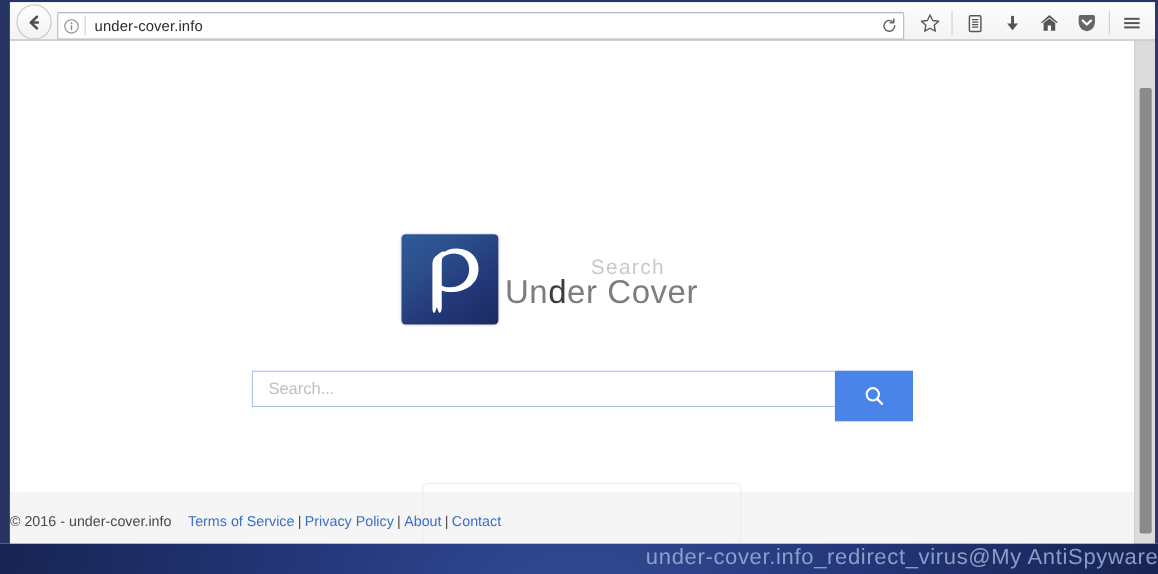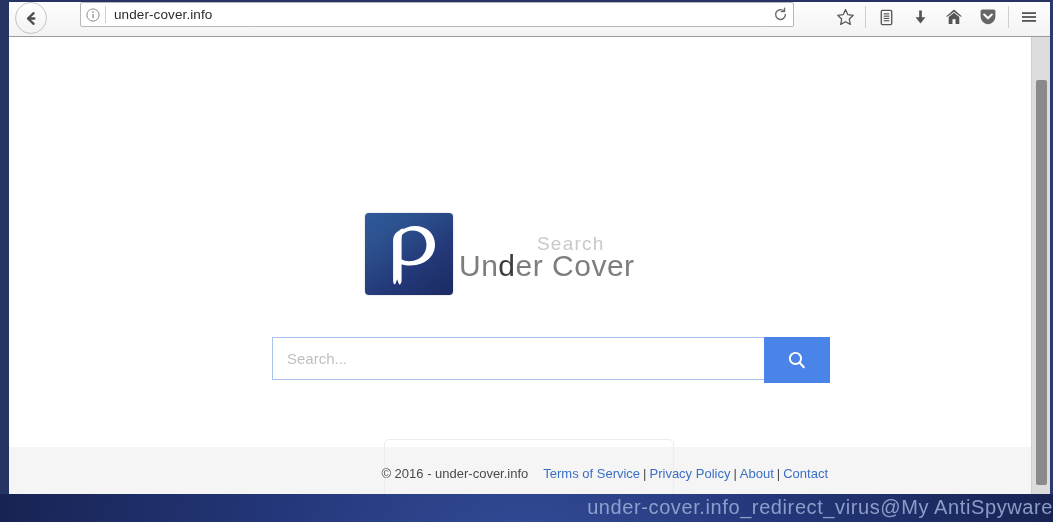--- a/index.html
+++ b/index.html
@@ -50,24 +50,23 @@
     overflow: hidden;
   }
 
   
   #toolbar {
     position: relative;
     height: 35px;
     background: linear-gradient(#fdfdfd, #f3f3f3);
     border-bottom: 1px solid #9a9a9a;
     display: flex;
-    align-items: flex-start;
+    align-items: flex-end;
     padding: 0 4px 0 6px;
     box-sizing: border-box;
-    gap: 28px;
   }
 
   .nav-back {
     width: 30px; height: 30px;
     border-radius: 50%;
     border: 1px solid #c4c4c4;
     background: linear-gradient(#ffffff, #f2f2f2);
     display: flex; align-items: center; justify-content: center;
     flex: 0 0 auto;
     margin-right: 5px;
@@ -194,31 +193,30 @@
   #search-row {
     position: absolute;
     left: 220px;
     top: 300px;
     width: 601px;
     height: 46px;
     display: flex;
   }
   #search-input {
     width: 530px;
-    height: 43px;
+    height: 33px;
     box-sizing: border-box;
     border: 1px solid #a8c3ee;
     border-right: none;
     background: #fff;
     font-size: 15px;
     color: #444;
     padding: 0 14px;
     outline: none;
     font-family: "Liberation Sans", sans-serif;
-    margin-left: 43px;
   }
   #search-input::placeholder {
     color: #bfbfbf;
   }
   #search-btn {
     width: 71px;
     height: 46px;
     background: #4a84e8;
     border: none;
     display: flex;
@@ -246,21 +244,21 @@
     top: 410px;
     width: 1022px;
     height: 56px;
     background: #f5f5f5;
   }
   #footer-text {
     position: absolute;
     left: 0;
     top: 429px;
     width: 820px;
-    text-align: right;
+    text-align: left;
     font-size: 13px;
     color: #555;
     white-space: nowrap;
   }
   #footer-text .copy { color: #4a4a4a; }
   #footer-text .gap { display: inline-block; width: 14px; }
   #footer-text a {
     color: #3b6fc4;
     text-decoration: none;
     margin: 0 1px;

